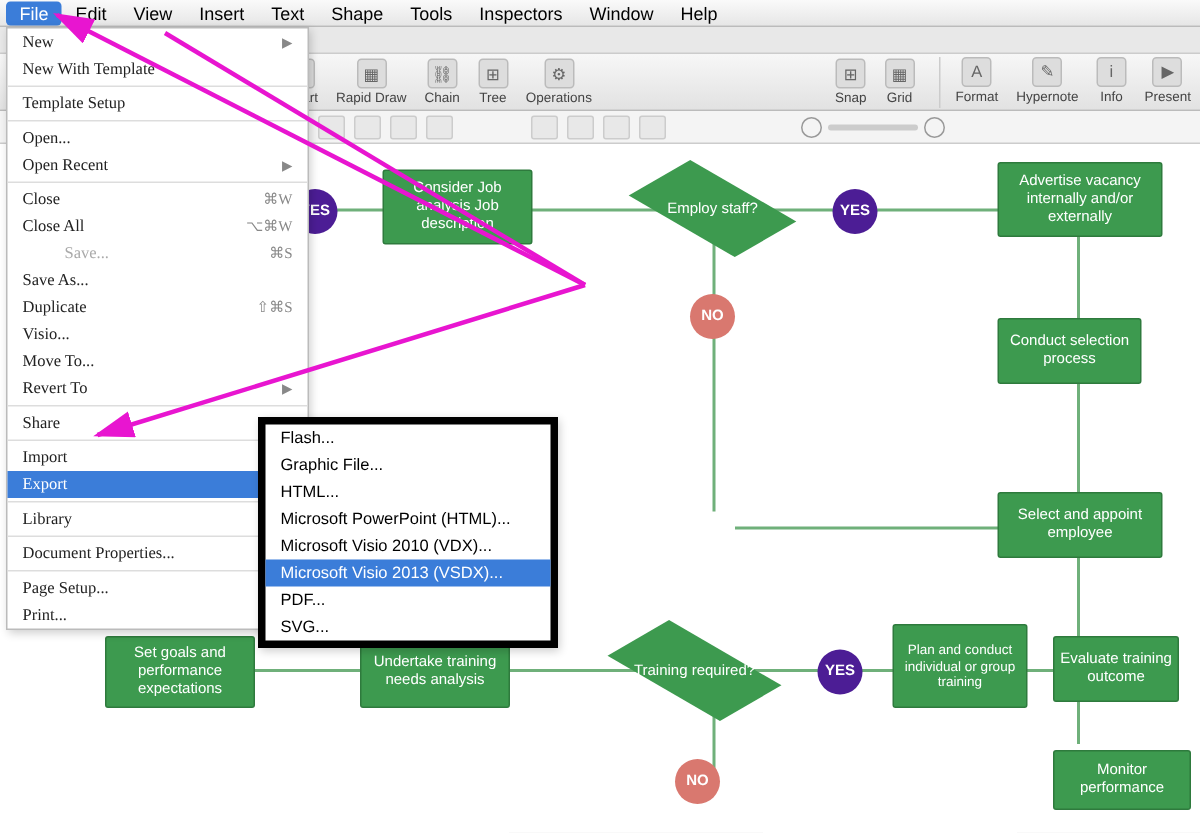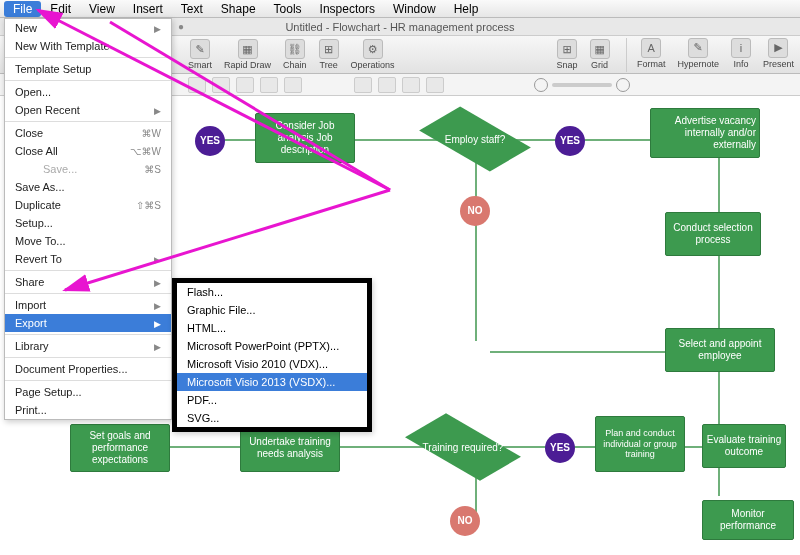--- a/index.html
+++ b/index.html
@@ -34,21 +34,21 @@
 .node { position: absolute; display:flex; align-items:center; justify-content:center; text-align:center; color:#fff; font-size:10px; line-height:1.2; padding:3px; }
 .rect { background:#3d9a4f; border:1px solid #2e7a3d; border-radius:2px; }
 .circle-yes { background:#4c1d95; border-radius:50%; color:#fff; font-weight:bold; font-size:10px; }
 .circle-no { background:#d9786f; border-radius:50%; color:#fff; font-weight:bold; font-size:10px; }
 .diamond-wrap { position:absolute; }
 .diamond { position:absolute; width:100%; height:100%; background:#3d9a4f; transform: scaleY(0.58) rotate(45deg); }
 .diamond-label { position:absolute; width:100%; height:100%; display:flex; align-items:center; justify-content:center; color:#fff; font-size:10px; z-index:1; }
 .line { position:absolute; background:#6fb07a; }
 
 
-.filemenu { position:absolute; left:4px; top:18px; width:168px; background:#fff; border:1px solid #bbb; box-shadow:1px 2px 6px rgba(0,0,0,0.2); font-size:11px; color:#222; z-index:50; }
+.filemenu { position:absolute; left:4px; top:18px; width:202px; background:#fff; border:1px solid #bbb; box-shadow:1px 2px 6px rgba(0,0,0,0.2); font-size:11px; color:#222; z-index:50;font-family:Liberation Serif, serif; }
 .filemenu .mi { padding: 3px 10px; display:flex; justify-content:space-between; align-items:center; }
 .filemenu .mi.disabled { color:#aaa;margin-left:28px; }
 .filemenu .mi.sel { background:#3b7dd9; color:#fff; }
 .filemenu hr { border:none; border-top:1px solid #ddd; margin:2px 0; }
 .filemenu .arrow { font-size:9px; }
 .filemenu .sc { color:#888; font-size:10px; }
 .filemenu .mi.sel .sc { color:#fff; }
 
 
 .submenu { position:absolute; left:172px; top:278px; width:200px; background:#fff; border:5px solid #000000; box-shadow:1px 2px 6px rgba(0,0,0,0.2); font-size:11px; z-index:50; }
@@ -69,21 +69,20 @@
   <span>Text</span>
   <span>Shape</span>
   <span>Tools</span>
   <span>Inspectors</span>
   <span>Window</span>
   <span>Help</span>
 </div>
 
 <div class="titlebar">
   <span class="close">●</span>
-  <span>Untitled - Flowchart - HR management process</span>
 </div>
 
 <div class="toolbar">
   <div class="toolgroup" style="margin-left:182px;">
     <div class="toolbtn">
         <div class="ico">✎</div>
         <span>Smart</span>
       </div>
     <div class="toolbtn">
         <div class="ico">▦</div>
@@ -164,21 +163,21 @@
   <div class="line" style="left:475px;top:350px;width:2px;height:80px;"></div>
   <div class="line" style="left:540px;top:350px;width:130px;height:2px;"></div>
 
   <div class="node circle-yes" style="left:195px;top:30px;width:30px;height:30px;">YES</div>
   <div class="node rect" style="left:255px;top:17px;width:100px;height:50px;">Consider Job analysis Job description</div>
   <div class="diamond-wrap" style="left:425px;top:14px;width:100px;height:58px;">
     <div class="diamond"></div>
       <div class="diamond-label">Employ staff?</div>
   </div>
   <div class="node circle-yes" style="left:555px;top:30px;width:30px;height:30px;">YES</div>
-  <div class="node rect" style="left:650px;top:12px;width:110px;height:50px;text-align:right;">Advertise vacancy internally and/or externally</div>
+  <div class="node rect" style="left:665px;top:12px;width:110px;height:50px;">Advertise vacancy internally and/or externally</div>
 
   <div class="node circle-no" style="left:460px;top:100px;width:30px;height:30px;">NO</div>
   <div class="node rect" style="left:665px;top:116px;width:96px;height:44px;">Conduct selection process</div>
 
   <div class="node rect" style="left:665px;top:232px;width:110px;height:44px;">Select and appoint employee</div>
 
   <div class="node rect" style="left:60px;top:272px;width:80px;height:24px;">process</div>
 
   <div class="node rect" style="left:70px;top:328px;width:100px;height:48px;">Set goals and performance expectations</div>
   <div class="node rect" style="left:240px;top:328px;width:100px;height:48px;">Undertake training needs analysis</div>
@@ -232,21 +231,21 @@
     </div>
     <div class="mi">
       <span>Save As...</span>
       <span class="sc"></span>
     </div>
     <div class="mi">
       <span>Duplicate</span>
       <span class="sc">⇧⌘S</span>
     </div>
     <div class="mi">
-      <span>Setup...</span>
+      <span>Visio...</span>
       <span class="sc"></span>
     </div>
     <div class="mi">
       <span>Move To...</span>
       <span class="sc"></span>
     </div>
     <div class="mi">
       <span>Revert To</span>
       <span class="sc"> <span class="arrow">▶</span></span>
     </div>
@@ -282,21 +281,21 @@
     <div class="mi">
       <span>Print...</span>
       <span class="sc"></span>
     </div>
   </div>
 
 <div class="submenu" id="submenu">
     <div class="mi">Flash...</div>
     <div class="mi">Graphic File...</div>
     <div class="mi">HTML...</div>
-    <div class="mi">Microsoft PowerPoint (PPTX)...</div>
+    <div class="mi">Microsoft PowerPoint (HTML)...</div>
     <div class="mi">Microsoft Visio 2010 (VDX)...</div>
     <div class="mi sel">Microsoft Visio 2013 (VSDX)...</div>
     <div class="mi">PDF...</div>
     <div class="mi">SVG...</div>
   </div>
 
 <svg class="anno-arrow" style="left:0;top:0;" width="800" height="555">
   <defs>
       <marker id="ah" markerWidth="10" markerHeight="10" refX="8" refY="3" orient="auto">
         <path d="M0,0 L9,3 L0,6 Z" fill="#e815d0"></path>

